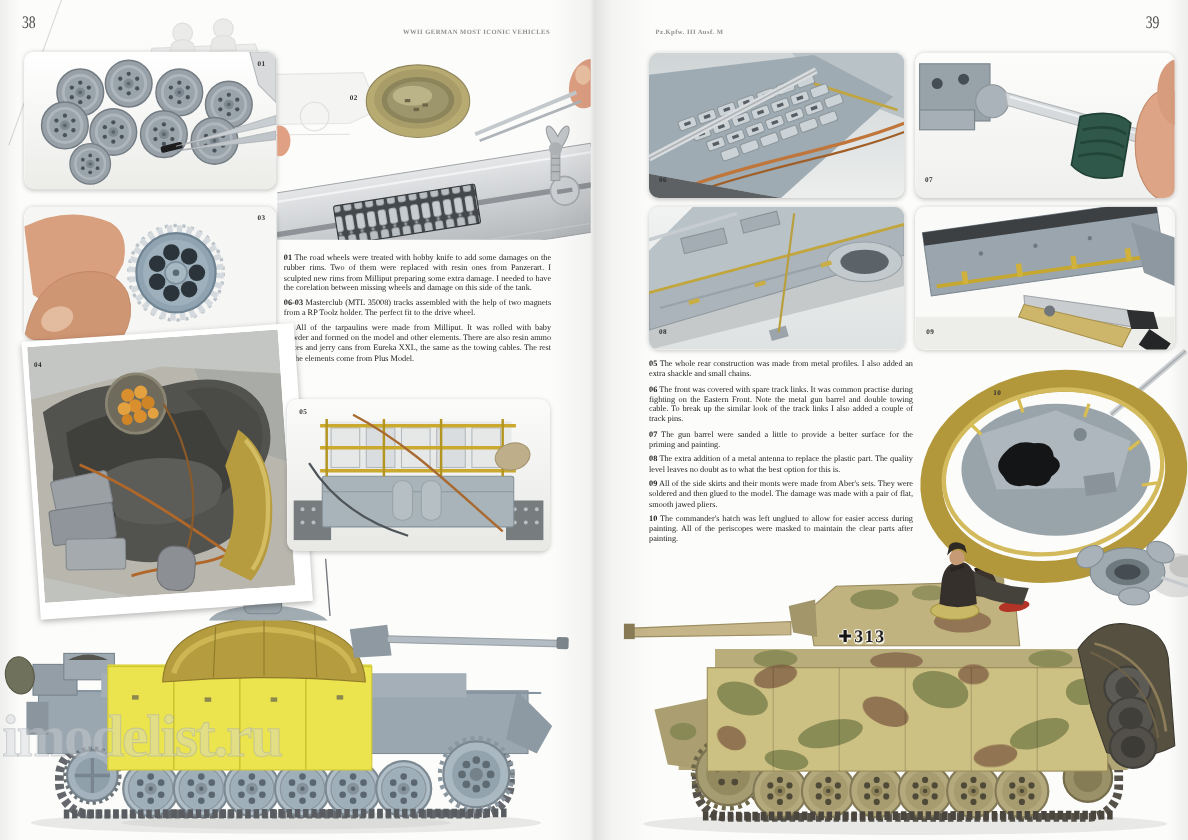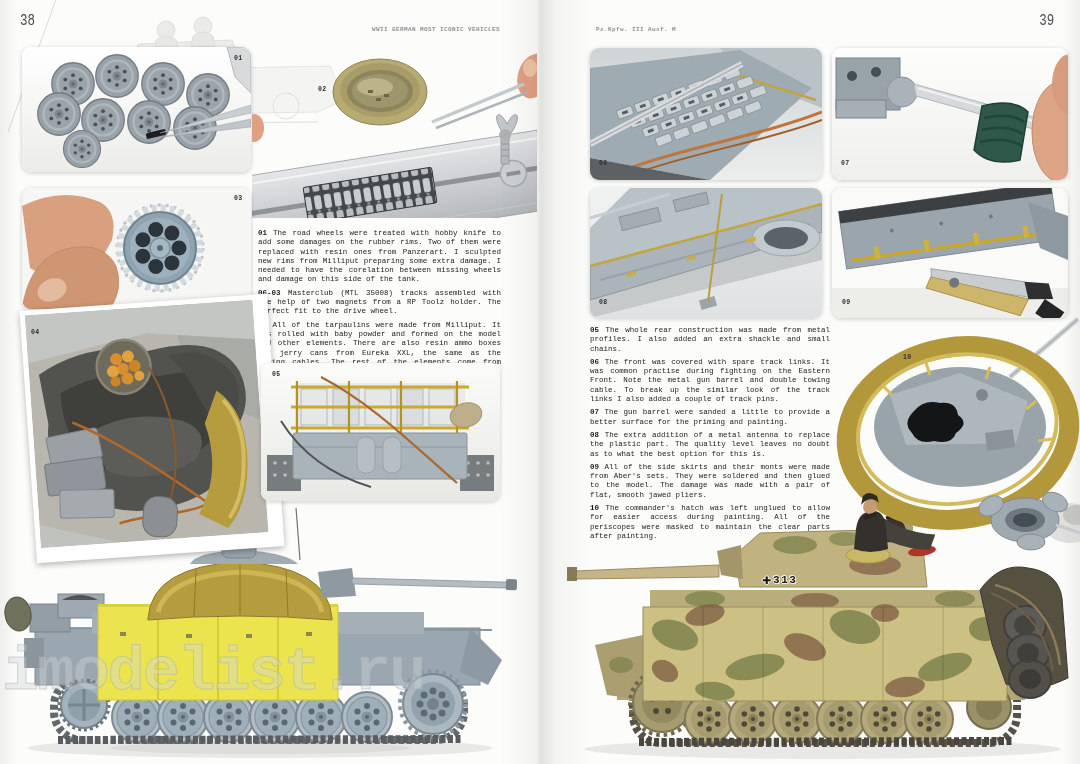--- a/index.html
+++ b/index.html
@@ -1,17 +1,17 @@
 <!DOCTYPE html>
 <html><head>
 <meta charset="utf-8">
 <style>
   html,body{margin:0;padding:0;background:#e9e9e7;}
   #spread{position:relative;width:1080px;height:764px;background:#fcfcfb;overflow:hidden;
-          font-family:Liberation Mono, monospace;}
+          font-family:Liberation Serif, serif;}
   .abs{position:absolute;}
   
   .edge-left{left:0;top:0;width:18px;height:764px;background:linear-gradient(to right,rgba(0,0,0,.055),rgba(0,0,0,0));}
   .edge-right{left:1062px;top:0;width:18px;height:764px;background:linear-gradient(to left,rgba(0,0,0,.055),rgba(0,0,0,0));}
   .spine{left:500px;top:0;width:120px;height:764px;
          background:linear-gradient(to right,rgba(0,0,0,0) 0%,rgba(0,0,0,.04) 30%,rgba(0,0,0,.105) 34%,rgba(0,0,0,.035) 46%,rgba(0,0,0,0) 78%);}
   
   .pagenum{font-size:16px;color:#4d4d4d;letter-spacing:0;transform:scaleX(.78);line-height:1;}
   #pn38{left:20px;top:13px;transform-origin:0 0;}
   #pn39{right:26px;top:13px;transform-origin:100% 0;}
@@ -25,28 +25,28 @@
   
   .caps{color:#1c1c1c;}
   .caps p{margin:0 0 4px 0;font-size:7.5px;line-height:1.24;text-align:justify;}
   .caps b{font-weight:bold;}
   #caps-left{left:258px;top:229px;width:243px;}
   #caps-right{left:590px;top:326px;width:240px;}
   
   #photo04wrap{left:28px;top:302px;width:238px;height:243px;background:#fff;padding:5px;
                transform:rotate(-4deg);box-shadow:0 2px 6px rgba(0,0,0,.3);z-index:5;}
   
-  #watermark{left:2px;top:642px;width:536px;font-size:62px;font-weight:bold;letter-spacing:-2px;
+  #watermark{left:2px;top:642px;width:536px;font-size:54px;font-weight:bold;letter-spacing:-2px;
              color:rgba(210,213,217,.40);-webkit-text-stroke:1px rgba(165,170,176,.45);
              z-index:20;white-space:nowrap;overflow:hidden;line-height:1;}
   
   #marking{left:762px;top:570px;display:flex;align-items:center;gap:2px;z-index:25;}
   #marking .cross{font-size:15px;color:#161616;
      text-shadow:1px 0 0 #f2efe6,-1px 0 0 #f2efe6,0 1px 0 #f2efe6,0 -1px 0 #f2efe6;}
-  #marking .num{font-size:11px;font-weight:bold;letter-spacing:1.5px;color:#1d1d1d;
+  #marking .num{font-size:16px;font-weight:bold;letter-spacing:1.5px;color:#1d1d1d;
      text-shadow:1px 0 0 #f2efe6,-1px 0 0 #f2efe6,0 1px 0 #f2efe6,0 -1px 0 #f2efe6,1px 1px 0 #f2efe6,-1px -1px 0 #f2efe6;}
 </style>
 </head>
 <body>
 
 <div id="spread">
 
   <svg class="abs" style="left:0;top:0;opacity:.55;" width="370" height="150" viewBox="0 0 370 150">
     <line x1="8" y1="132" x2="58" y2="-6" stroke="#bcbcba" stroke-width="1"></line>
     <g stroke="#c8c8c6" fill="#e9e9e7">

